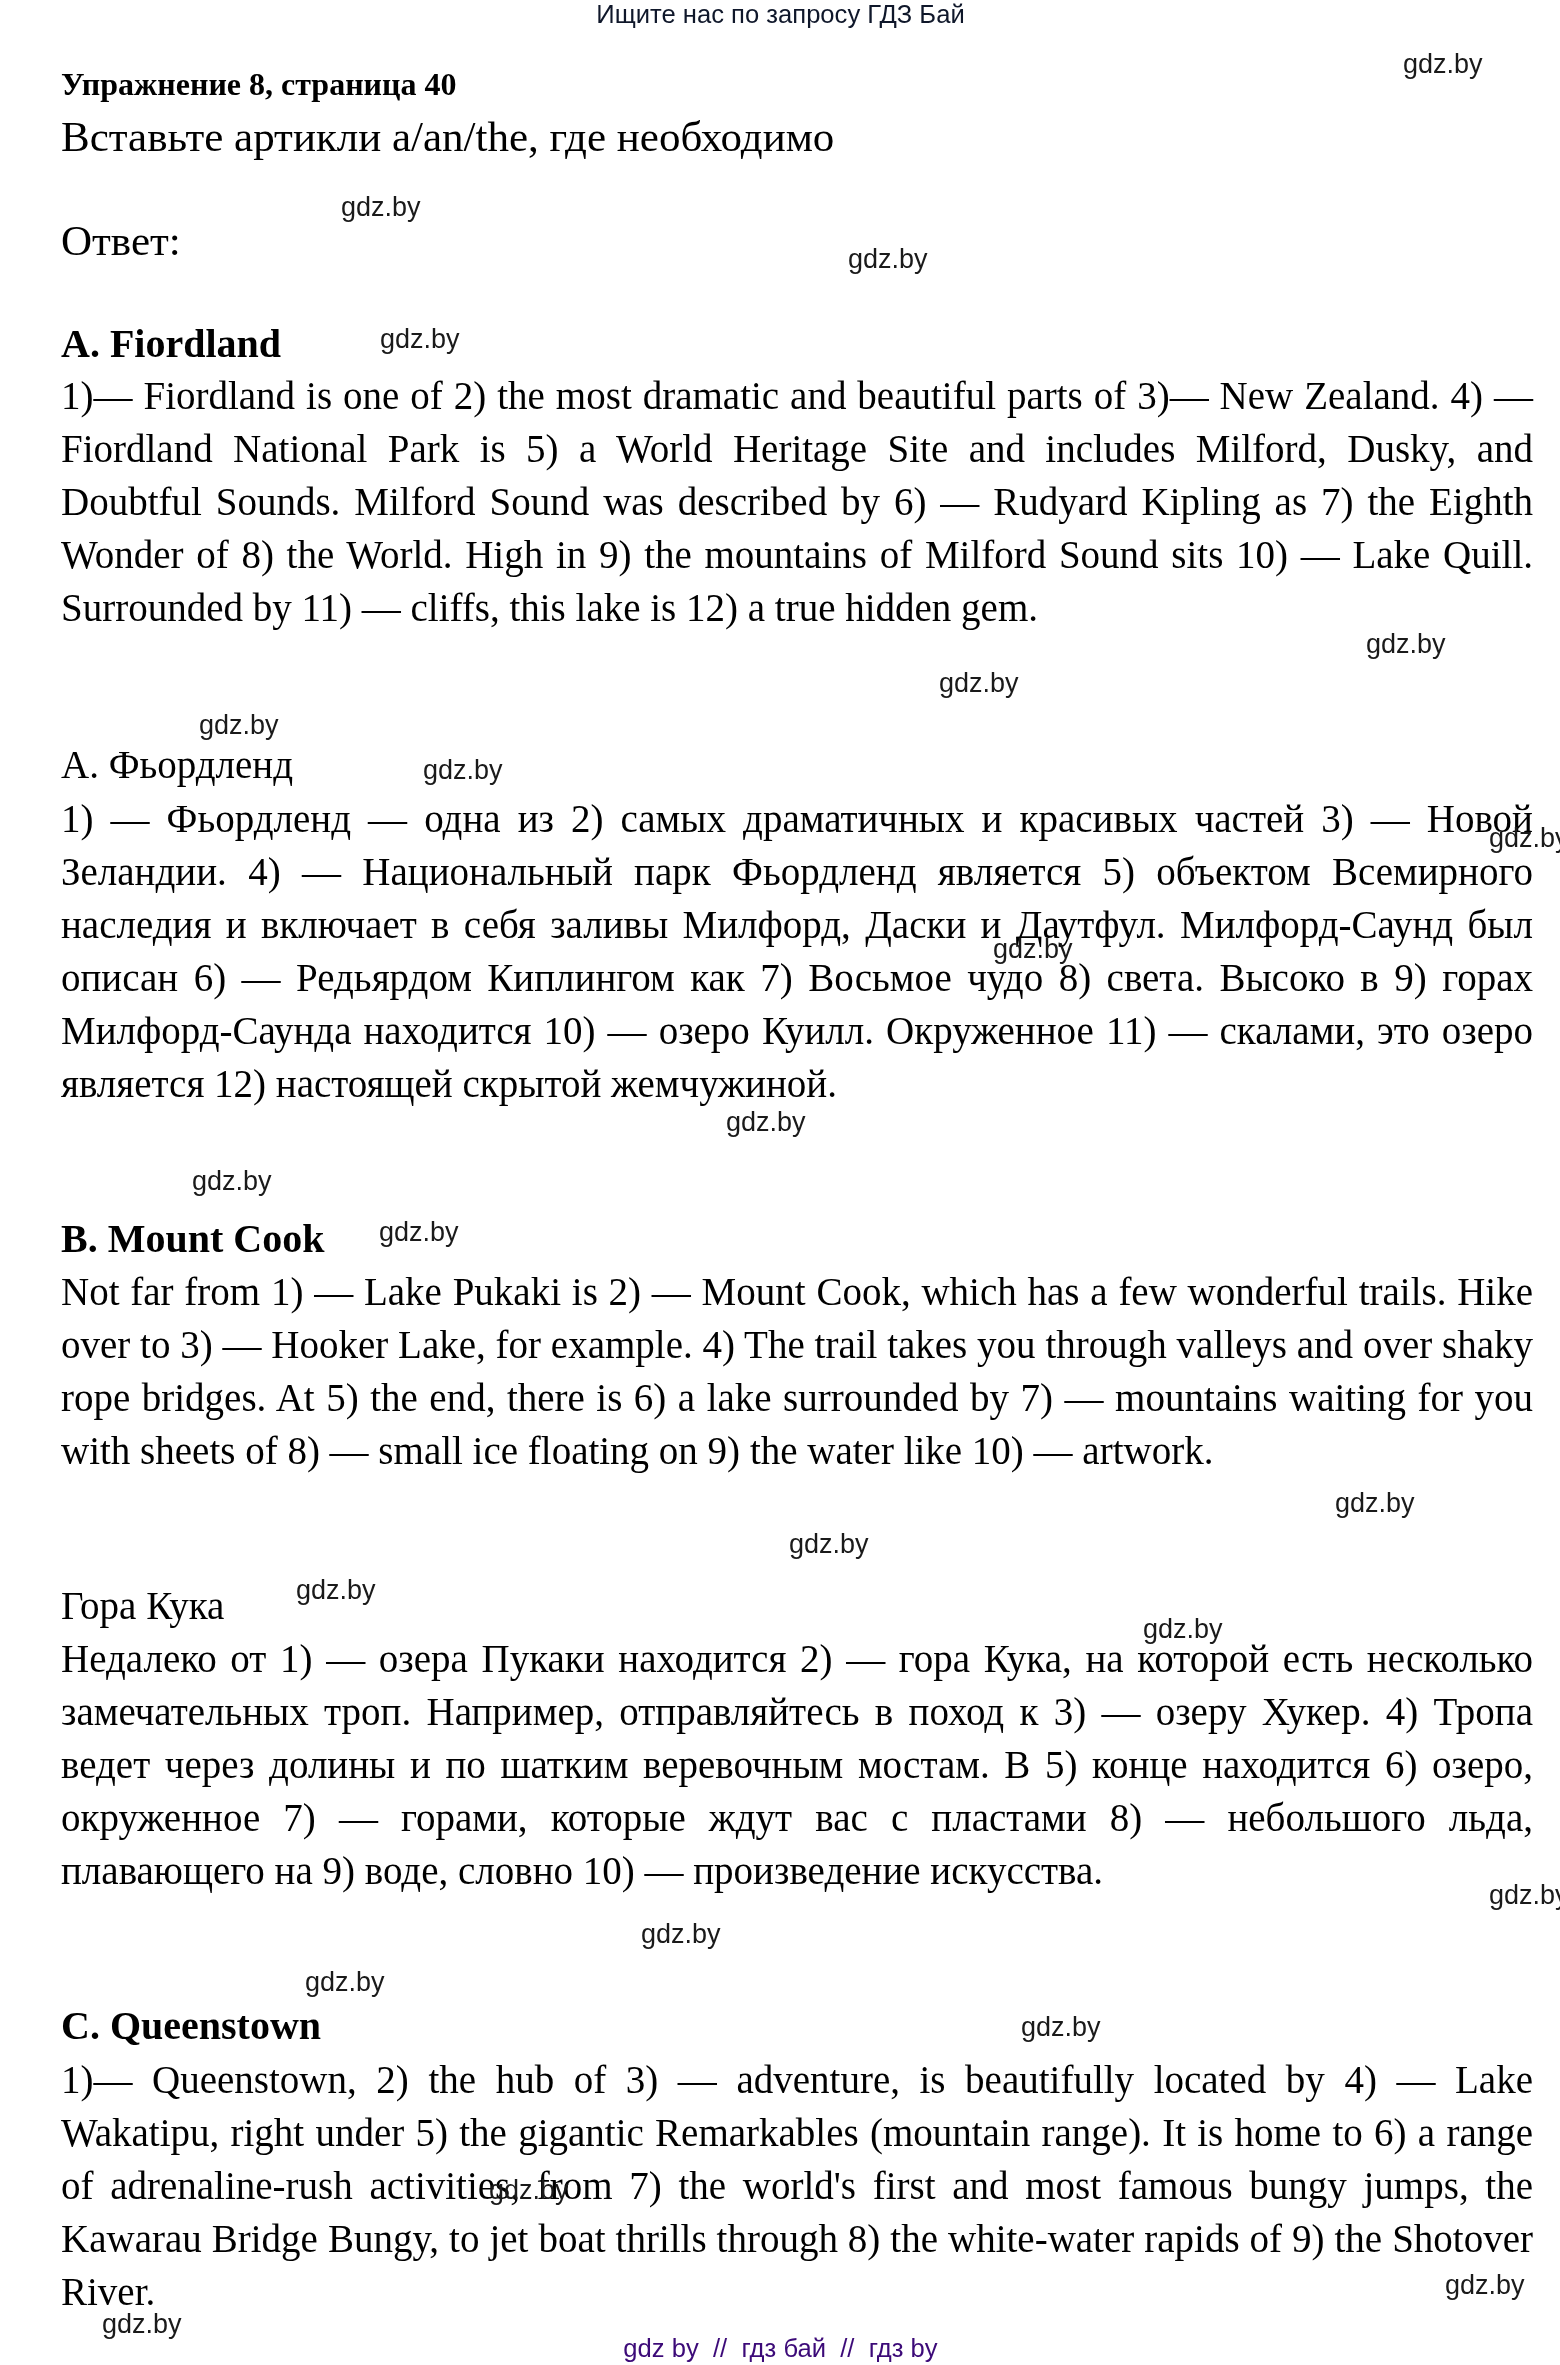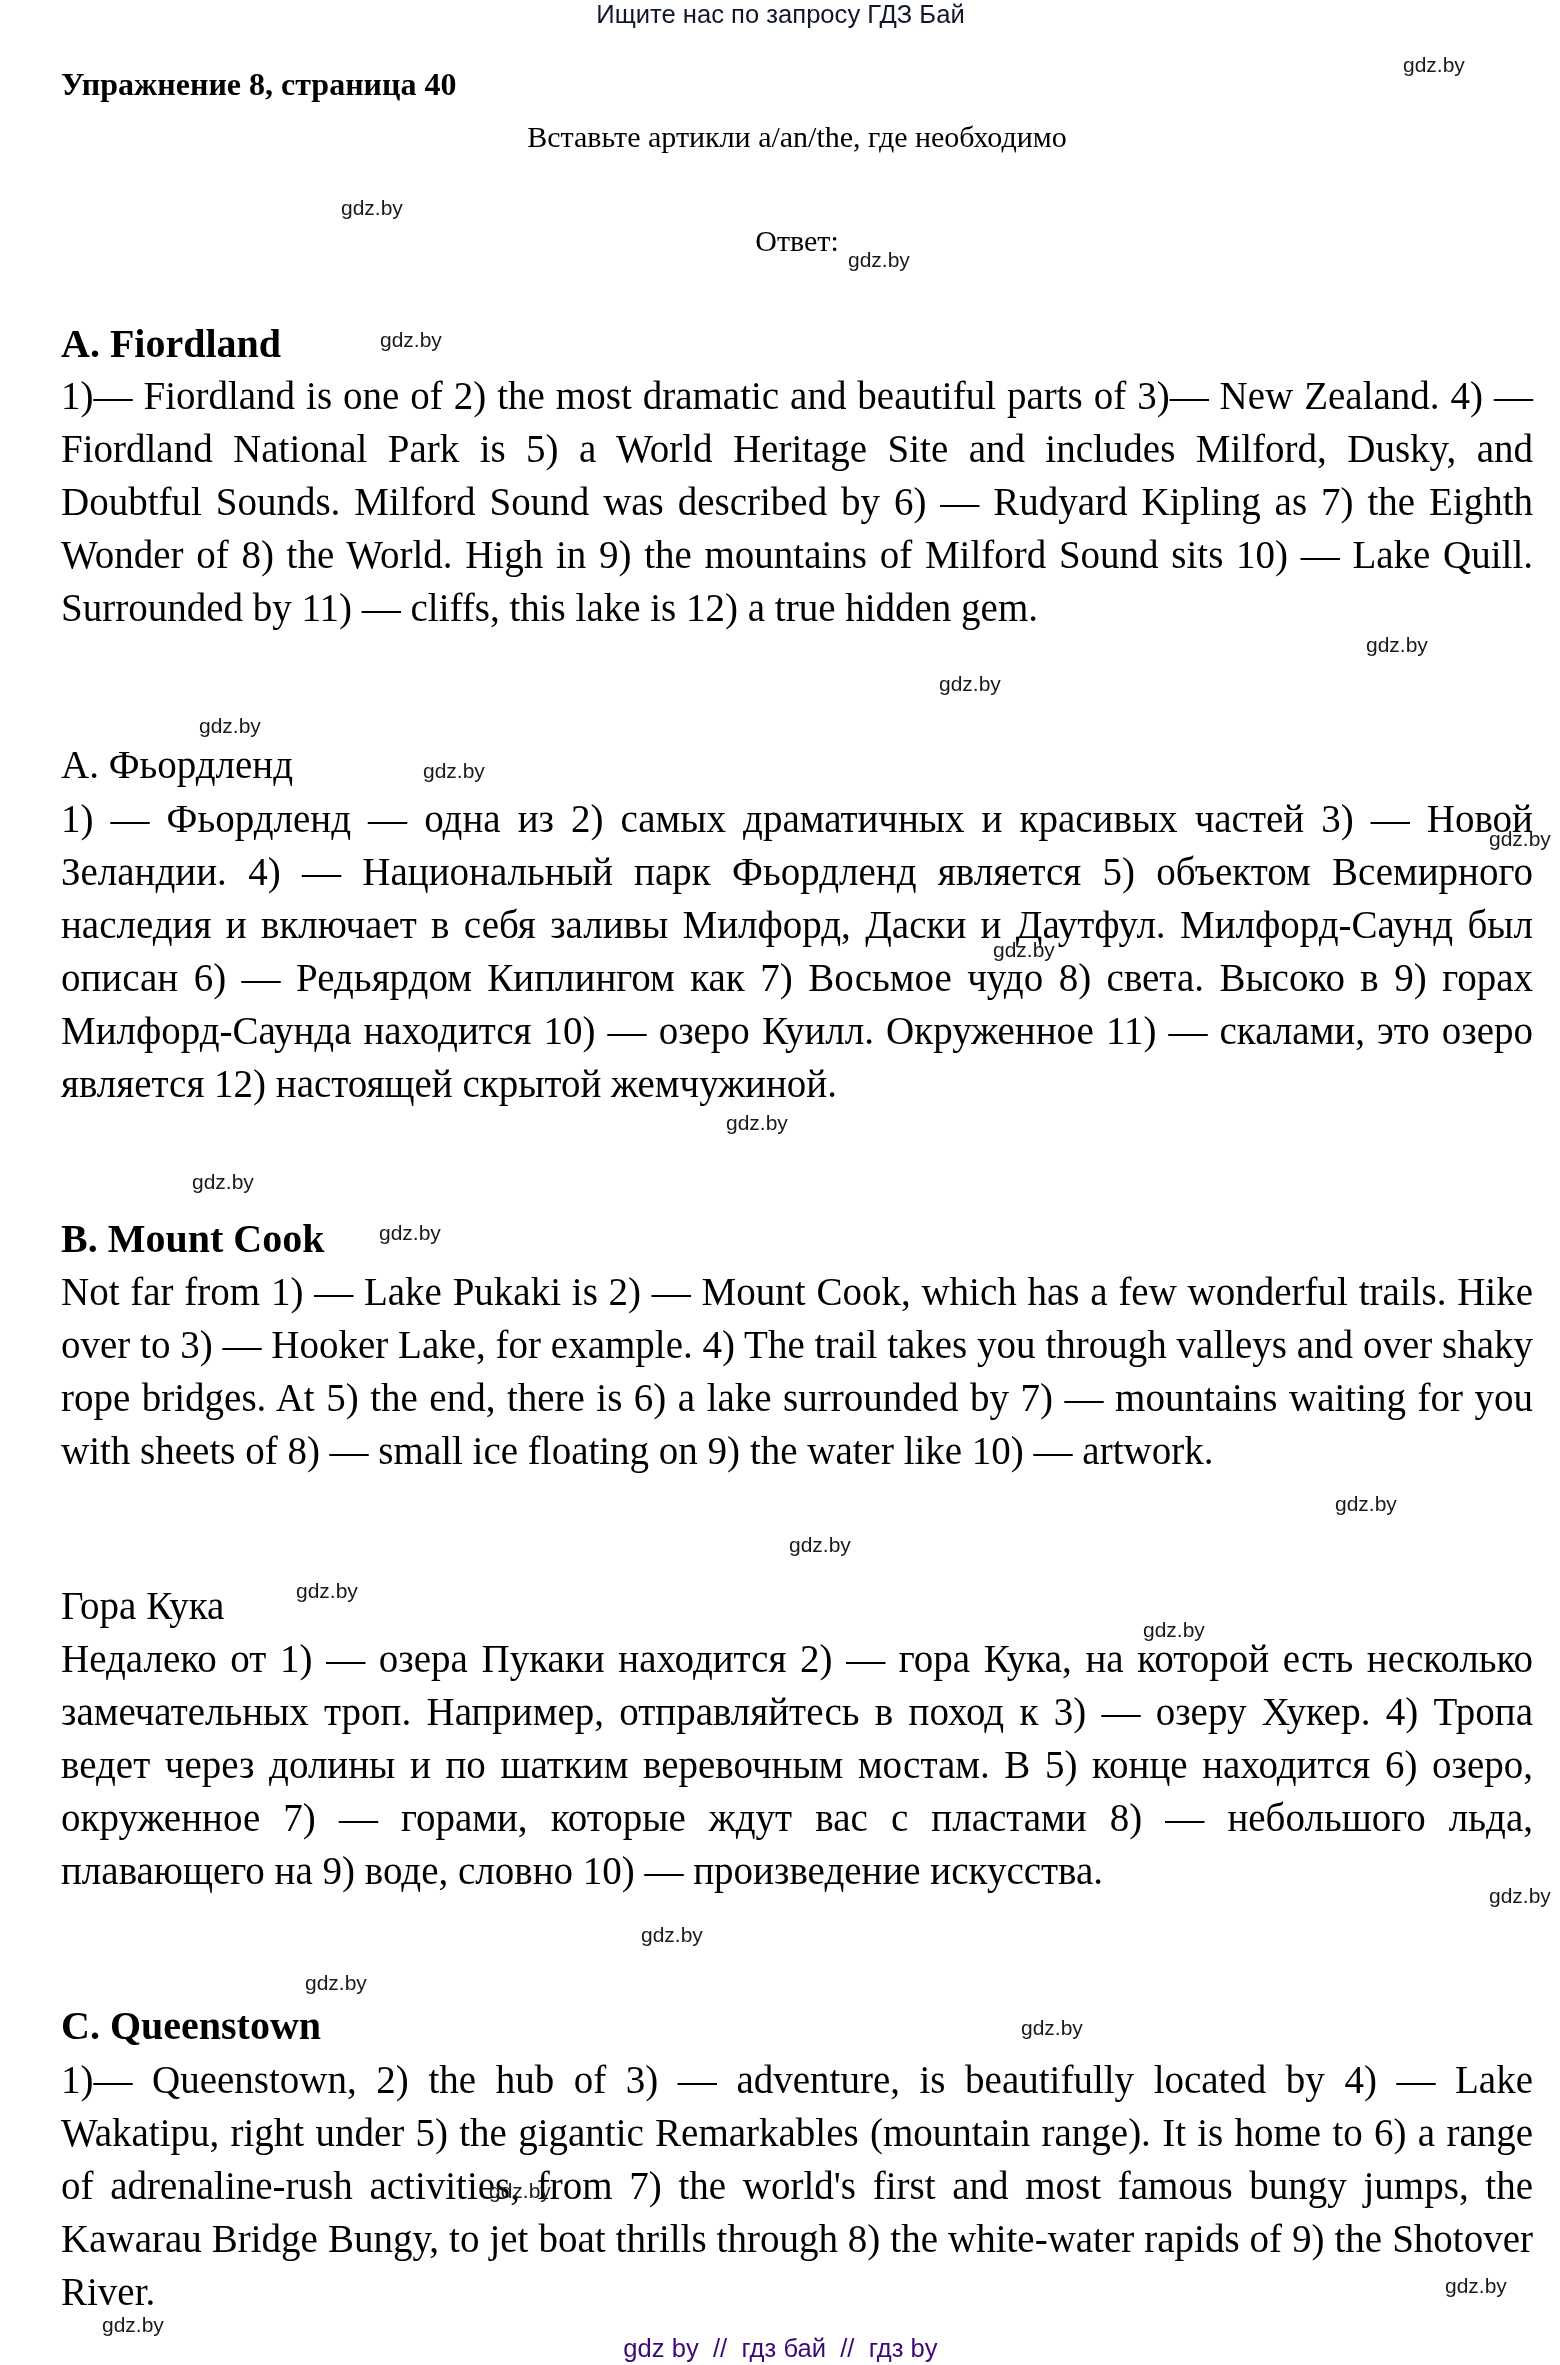--- a/index.html
+++ b/index.html
@@ -14,32 +14,32 @@
     font-size: 25.6px; line-height: 29.5px; color: #0f172a;
   }
   .footer {
     position: absolute; top: 2333px; left: 0; width: 1561px; text-align: center;
     font-family: "Liberation Sans", "DejaVu Sans", sans-serif;
     font-size: 25.6px; line-height: 31px; color: #3c0a78;
     white-space: pre;
   }
   .block { position: absolute; left: 61px; width: 1472px; }
   .title { font-weight: bold; font-size: 32px; line-height: 47px; }
-  .text { font-size: 30px; line-height: 47px; text-align: center; }
+  .text { font-size: 43px; line-height: 47px; }
   .para {
     font-size: 39px; line-height: 53px; text-align: justify;
     text-align-last: left;
   }
   .para b { font-weight: normal; }
   .heading-b { font-weight: bold; font-size: 40px; line-height: 47px; }
   .heading-r { font-size: 39px; line-height: 47px; }
   .wm {
     position: absolute;
     font-family: "Liberation Sans", "DejaVu Sans", sans-serif;
-    font-size: 21px; line-height: 23px; color: #1a1a1a;
+    font-size: 27px; line-height: 23px; color: #1a1a1a;
   }
 </style>
 </head>
 <body>
 
 <div class="banner">Ищите нас по запросу ГДЗ Бай</div>
 
 <div class="block title" style="top:61px;">Упражнение 8, страница 40</div>
 <div class="block text" style="top:113px;">Вставьте артикли a/an/the, где необходимо</div>
 <div class="block text" style="top:217px;">Ответ:</div>

